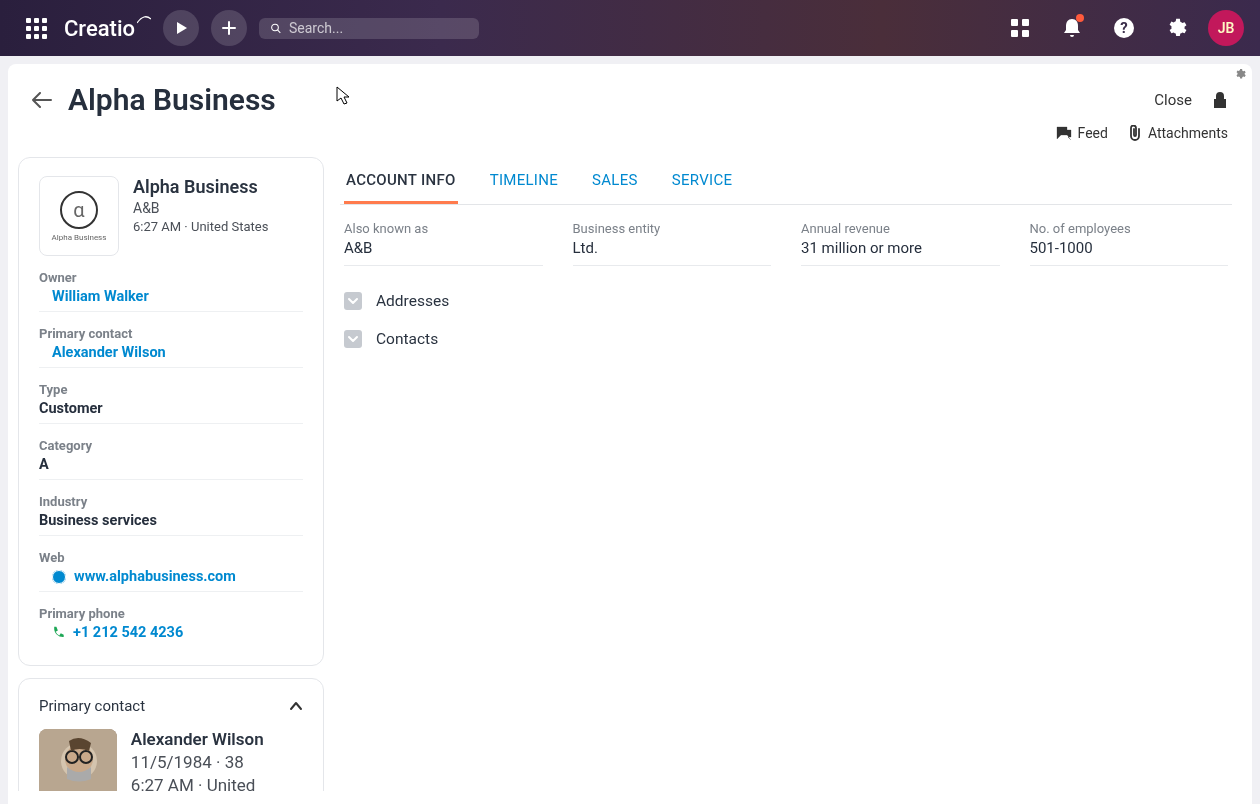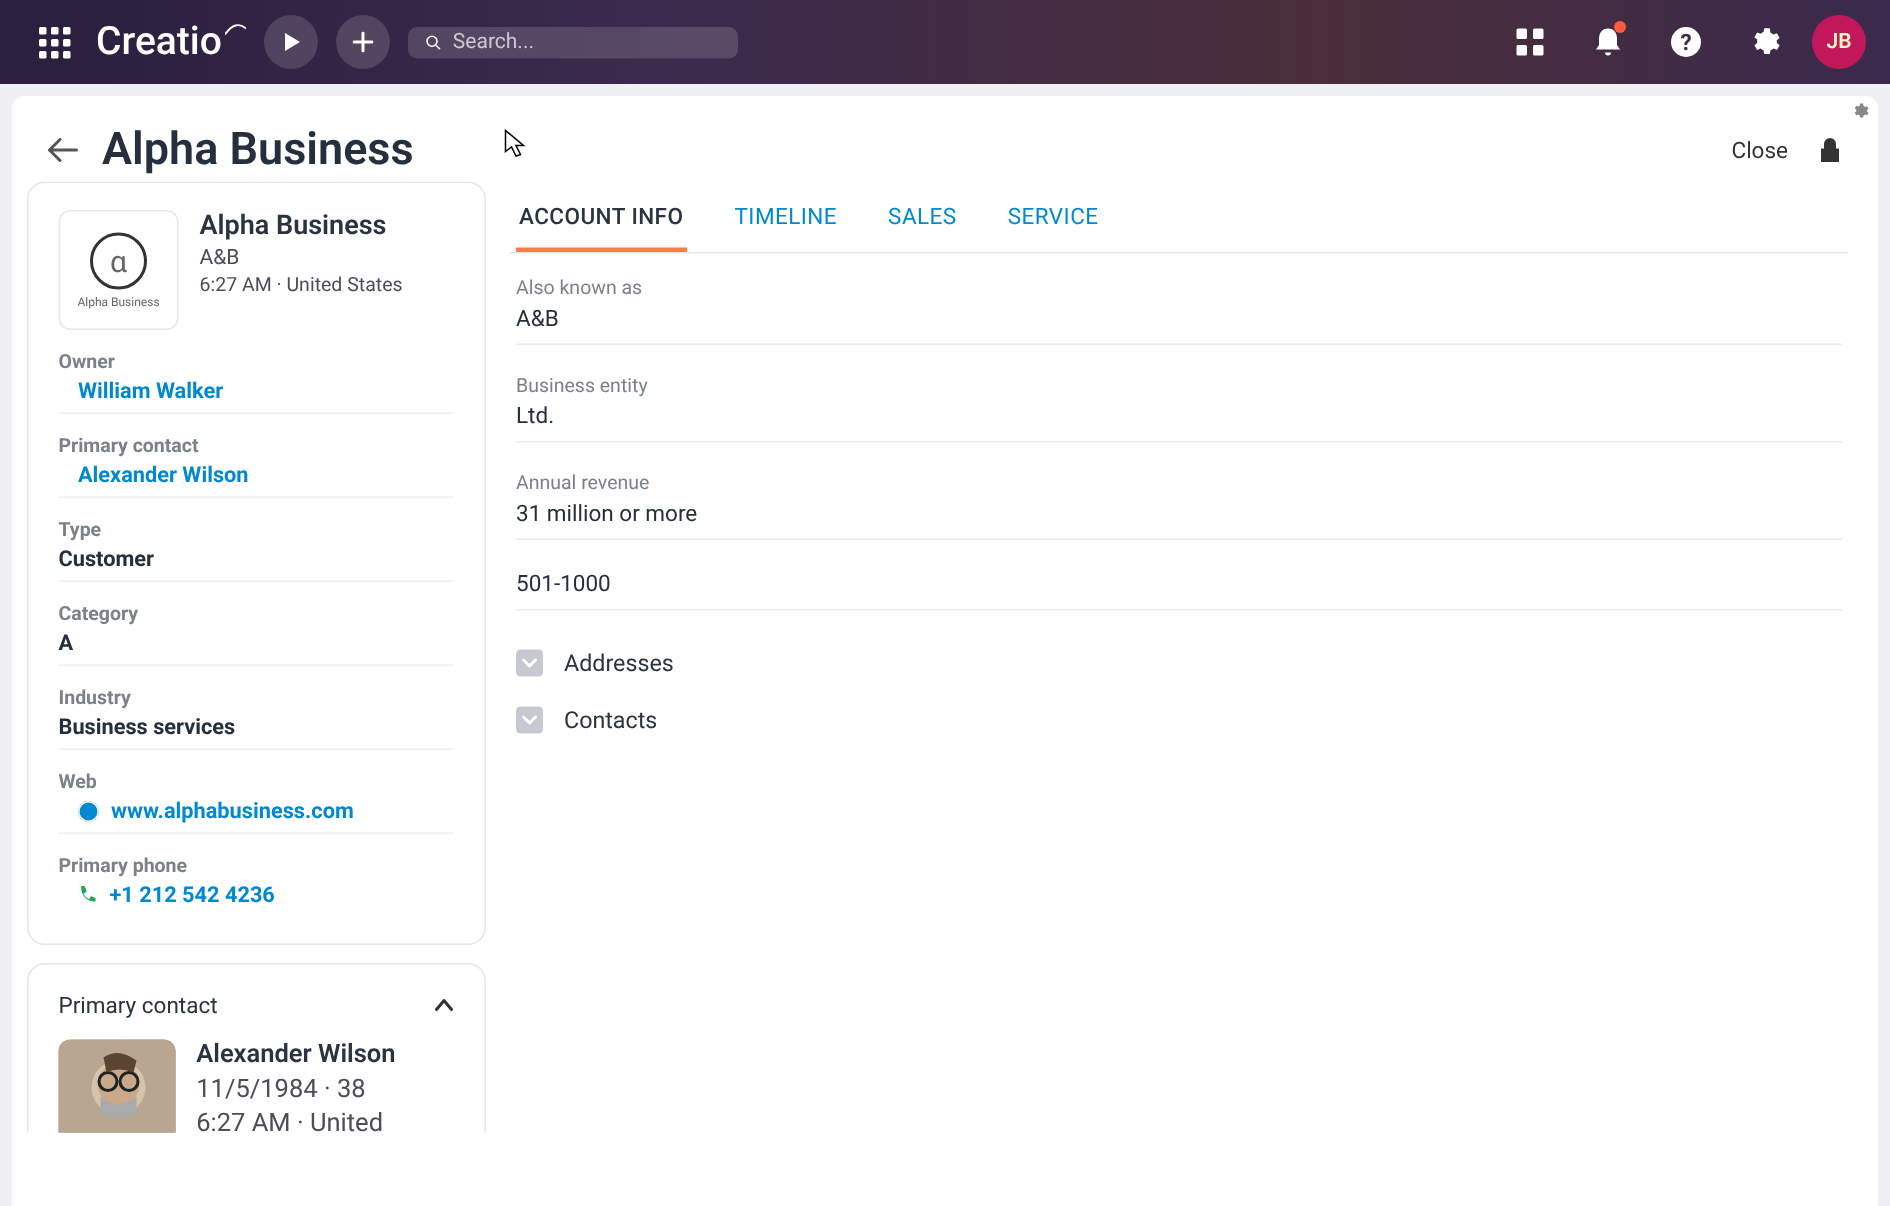--- a/index.html
+++ b/index.html
@@ -10,21 +10,21 @@
   height: 56px;
   background: linear-gradient(90deg, #2a1f3d 0%, #3b2a4d 35%, #4a2e3a 70%, #3b2a4d 100%);
   display: flex;
   align-items: center;
   padding: 0 16px;
   gap: 12px;
 }
 .apps-btn { width: 40px; height: 40px; display:flex; align-items:center; justify-content:center; cursor:pointer; }
 .dots-grid { display: grid; grid-template-columns: repeat(3, 5px); grid-template-rows: repeat(3, 5px); gap: 3px; }
 .dots-grid span { width:5px; height:5px; background:#fff; border-radius:1px; }
-.brand { color:#fff; font-size:26px; font-weight:500; display:flex; align-items:center; gap:2px; margin-left:-4px; }
+.brand { color:#fff; font-size:22px; font-weight:500; display:flex; align-items:center; gap:2px; margin-left:-4px; }
 .brand-icon { width:14px; height:14px; display:inline-block; position:relative; top:-6px; }
 .round-btn { width:36px; height:36px; border-radius:50%; background:rgba(255,255,255,0.15); display:flex; align-items:center; justify-content:center; cursor:pointer; }
 .search-box { background:rgba(255,255,255,0.15); border-radius:6px; height:21px; width:220px; display:flex; align-items:center; padding:0 12px; gap:8px; }
 .search-box input { background:transparent; border:none; outline:none; color:#fff; font-size:14px; flex:1; }
 .search-box input::placeholder { color:rgba(255,255,255,0.7); }
 .spacer { flex:1; }
 .icon-btn { width:40px; height:40px; display:flex; align-items:center; justify-content:center; cursor:pointer; position:relative; }
 .notif-dot { position:absolute; top:6px; right:8px; width:8px; height:8px; background:#ff5a3c; border-radius:50%; }
 .avatar { width:36px; height:36px; border-radius:50%; background:#c2185b; color:#fef9c3; display:flex; align-items:center; justify-content:center; font-size:14px; font-weight:600; }
 
@@ -69,21 +69,21 @@
 .contact-img { width:80px; height:80px; border-radius:8px; background:linear-gradient(135deg,#a8927a,#8a7560); position:relative; overflow:hidden; }
 .contact-name { font-size:17px; font-weight:600; color:#2a3340; }
 .contact-sub { font-size:17px; color:#4a4f57; margin-top:3px; }
 
 
 .right-col { flex:1; padding:0 20px 0 16px; }
 .tabs { display:flex; gap:30px; border-bottom:1px solid #e3e5e8; padding:6px 4px 0 4px; }
 .tab { font-size:15px; color:#0089d0; padding:8px 2px 12px 2px; border-bottom:3px solid transparent; cursor:pointer; letter-spacing:0.3px; }
 .tab.active { color:#2a3340; border-bottom-color:#ff7b4d; font-weight:500; }
 
-.info-grid { display:grid; grid-template-columns:1fr; gap:20px 30px; padding:16px 4px; }
+.info-grid { display:grid; grid-template-columns:1fr 1fr 1fr 1fr; gap:20px 30px; padding:16px 4px; }
 .info-field { border-bottom:1px solid #e8eaed; padding-bottom:8px; }
 .info-label { font-size:13px; color:#7b8189; margin-bottom:3px; }
 .info-value { font-size:15px; color:#262f3d; }
 
 .expander-row { display:flex; align-items:center; gap:14px; padding:10px 4px; }
 .expander-chk { width:18px; height:18px; background:#c6cad0; border-radius:3px; display:flex; align-items:center; justify-content:center; }
 .expander-chk svg { stroke:#fff; }
 .expander-label { font-size:15.5px; color:#2a3340; }
 
 .gear-corner { position:absolute; top:4px; right:6px; cursor:pointer; color:#888; }
@@ -181,20 +181,34 @@
     <div class="header-right">
       <div class="close-text">Close</div>
       <div class="lock-btn">
         <svg width="16" height="18" viewBox="0 0 16 18">
             <path d="M4 8 V5 a4 4 0 0 1 8 0 V8 M2 8 H14 V17 H2 Z" fill="#333"></path>
           </svg>
       </div>
     </div>
   </div>
 
+  <div class="subheader-row">
+    <div class="subheader-btn">
+      <svg width="16" height="14" viewBox="0 0 16 14">
+          <path d="M1 1 H11 V9 H5 L1 13 V1 Z M7 4 H15 V11 H12 L15 14" fill="#333" stroke="#333" stroke-width="0.3"></path>
+        </svg>
+      <span>Feed</span>
+    </div>
+    <div class="subheader-btn">
+      <svg width="14" height="16" viewBox="0 0 14 16">
+          <path d="M11 4 V11 a4 4 0 0 1-8 0 V3 a2.5 2.5 0 0 1 5 0 V10 a1 1 0 0 1-2 0 V4" stroke="#333" stroke-width="1.8" fill="none" stroke-linecap="round"></path>
+        </svg>
+      <span>Attachments</span>
+    </div>
+  </div>
 
   <div class="content-split">
 
     <div class="left-col">
       <div class="card">
         <div class="company-row">
           <div class="logo-box">
             <div class="logo-circ">α</div>
             <span>Alpha Business</span>
           </div>
@@ -297,20 +311,21 @@
         </div>
         <div class="info-field">
           <div class="info-label">Business entity</div>
           <div class="info-value">Ltd.</div>
         </div>
         <div class="info-field">
           <div class="info-label">Annual revenue</div>
           <div class="info-value">31 million or more</div>
         </div>
         <div class="info-field">
+          <div class="info-label">No. of employees</div>
           <div class="info-value">501-1000</div>
         </div>
       </div>
 
       <div class="expander-row">
         <div class="expander-chk">
           <svg width="12" height="10" viewBox="0 0 12 10">
               <path d="M2 3 L6 7 L10 3" stroke="#fff" stroke-width="2" fill="none" stroke-linecap="round" stroke-linejoin="round"></path>
             </svg>
         </div>

